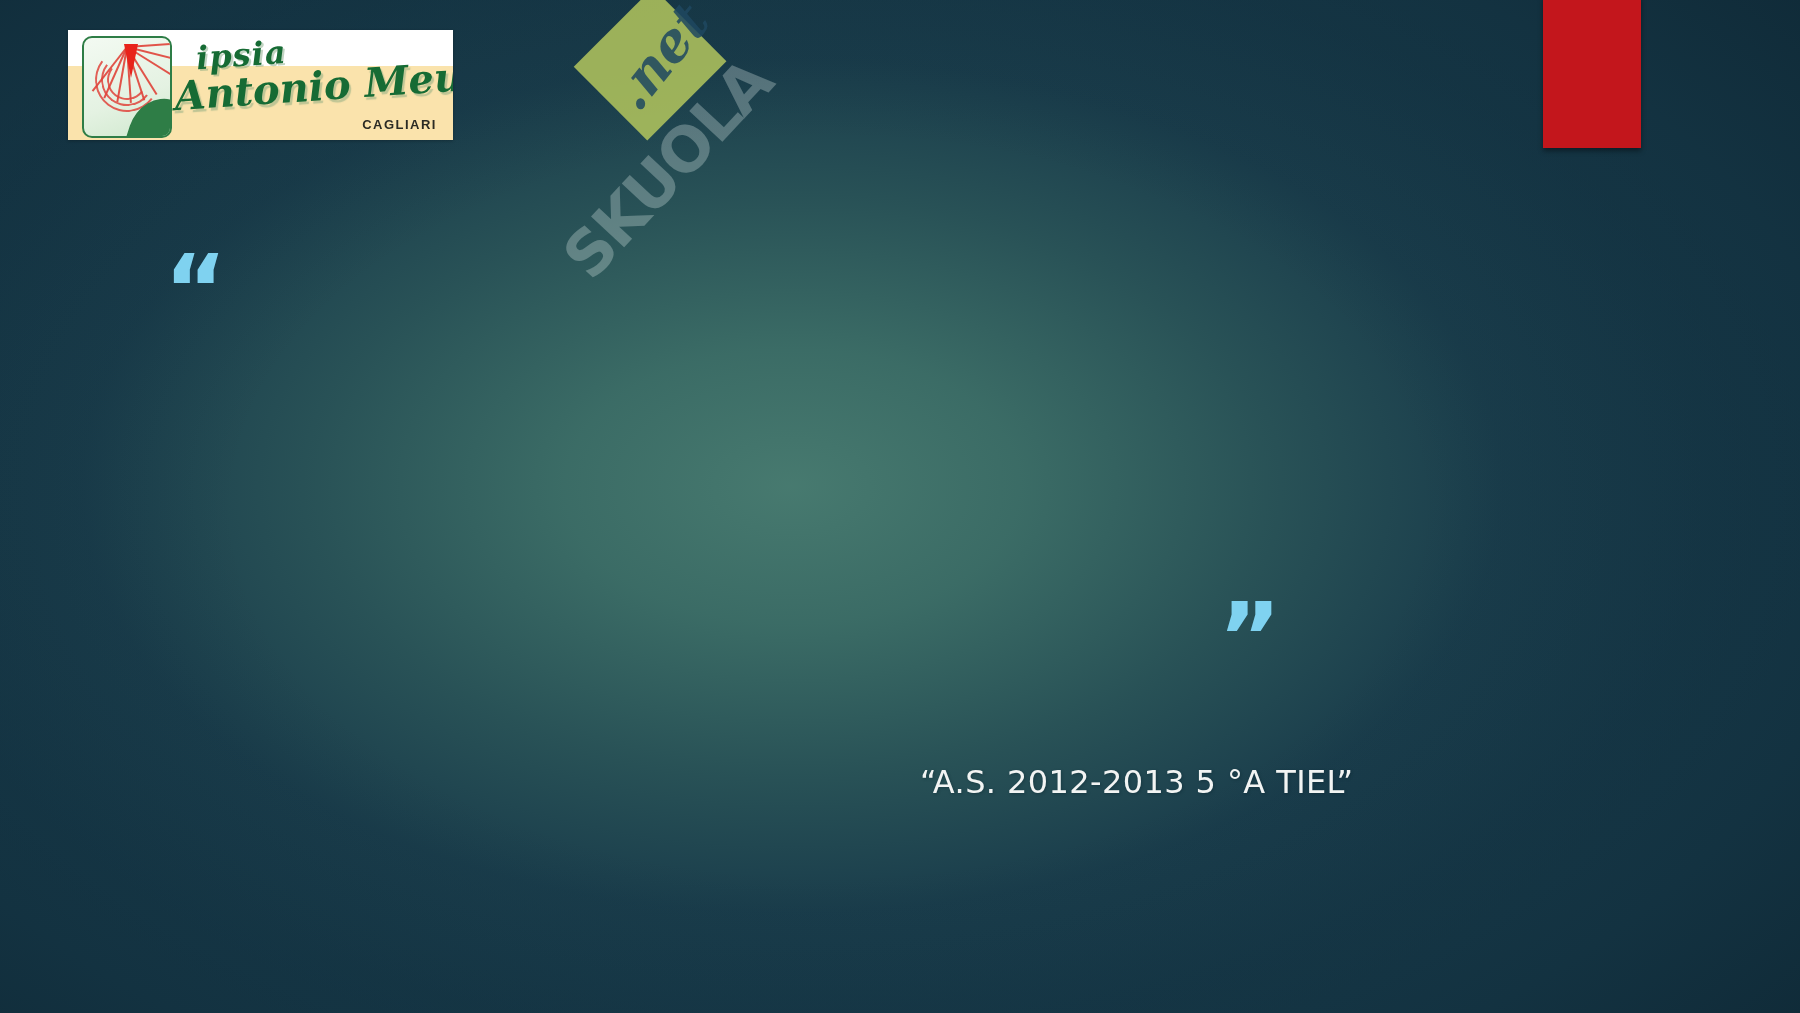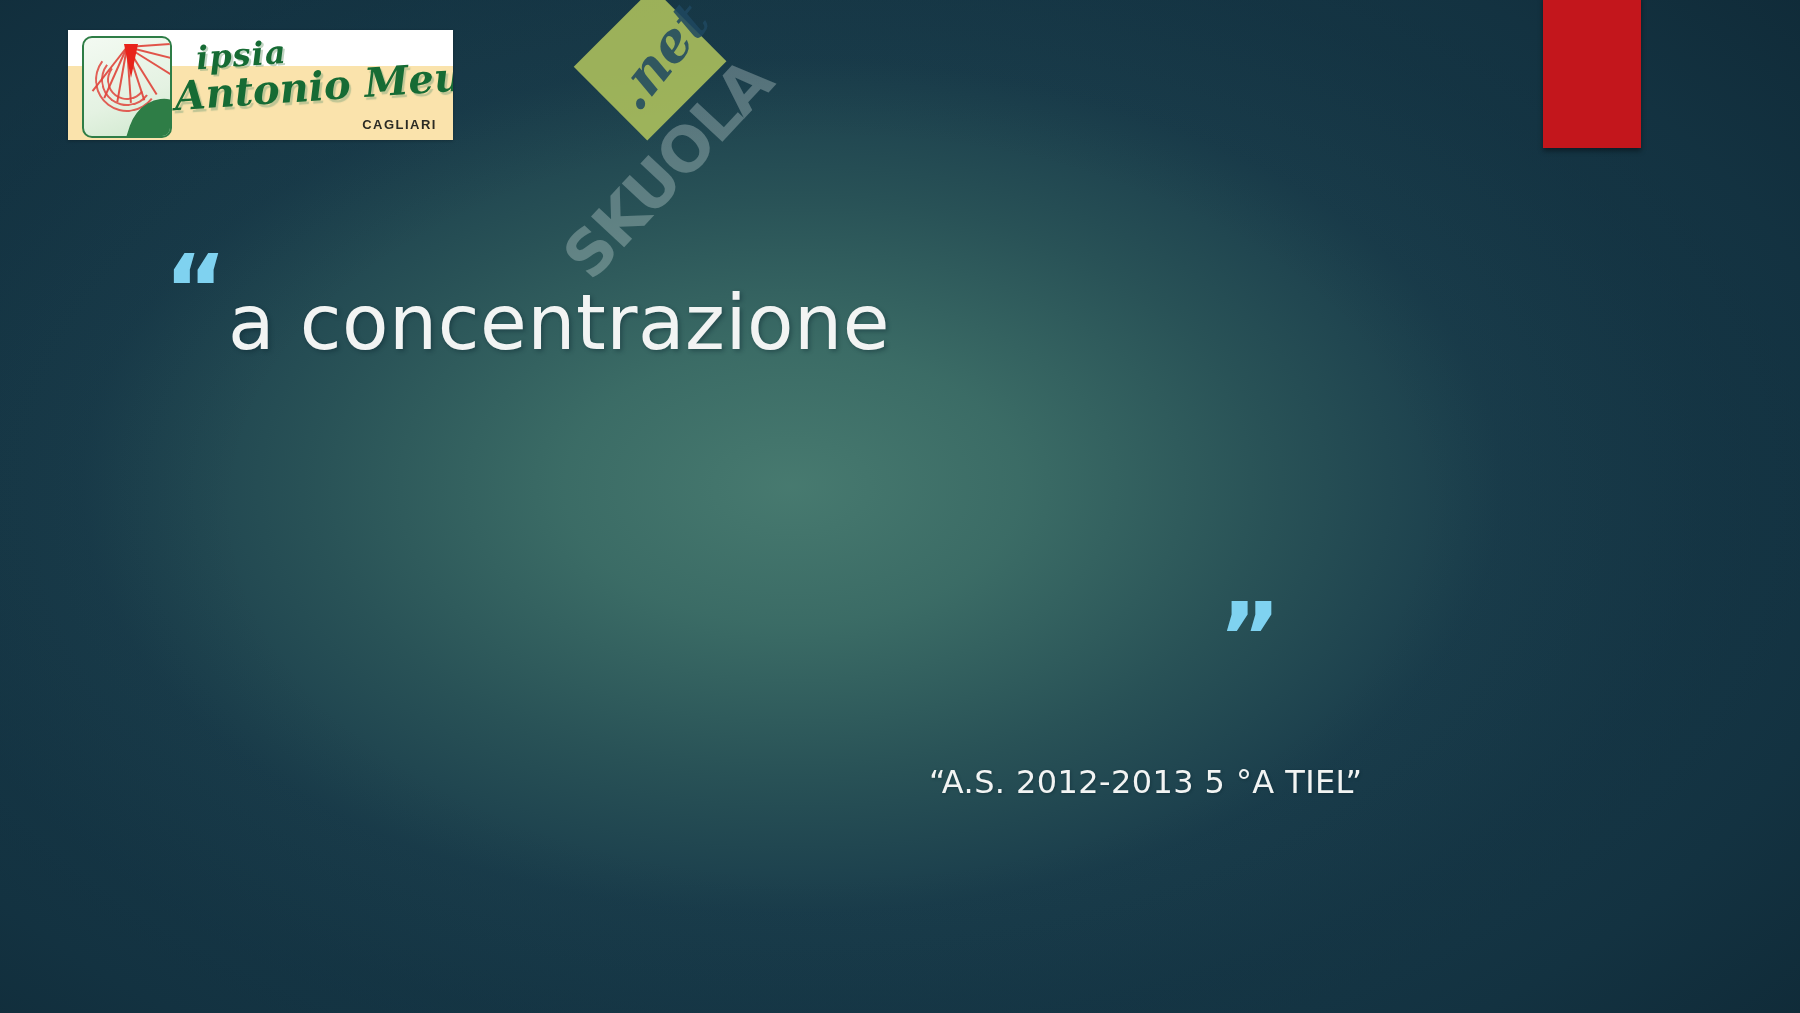--- a/index.html
+++ b/index.html
@@ -270,21 +270,20 @@
   .subtitle {
     position: absolute;
     left: 920px;
     top: 763px;
     font-family: "DejaVu Sans", sans-serif;
     font-size: 32px;
     color: #F2F4F3;
     letter-spacing: 0.4px;
     white-space: nowrap;
     text-shadow: 1px 1px 3px rgba(10,35,45,0.40);
-    margin-left: 9px;
   }
 </style>
 </head>
 <body>
 
 <div class="slide">
 
   <div class="bg-glow"></div>
   <div class="bg-vignette"></div>
 
@@ -323,21 +322,20 @@
   <div class="watermark">
     <div class="wm-box"></div>
     <span class="wm-skuola">SKUOLA</span>
     <span class="wm-net">.net</span>
   </div>
 
   <div class="title-wrap">
     <span class="quote-open">“</span>
 
     <div class="title-lines">
-      <div class="title-line">a concentrazione</div>
     </div>
 
     <span class="quote-close">„</span>
   </div>
 
   <div class="subtitle">“A.S. 2012-2013  5 °A TIEL”</div>
 
 </div>
 
 </body></html>

